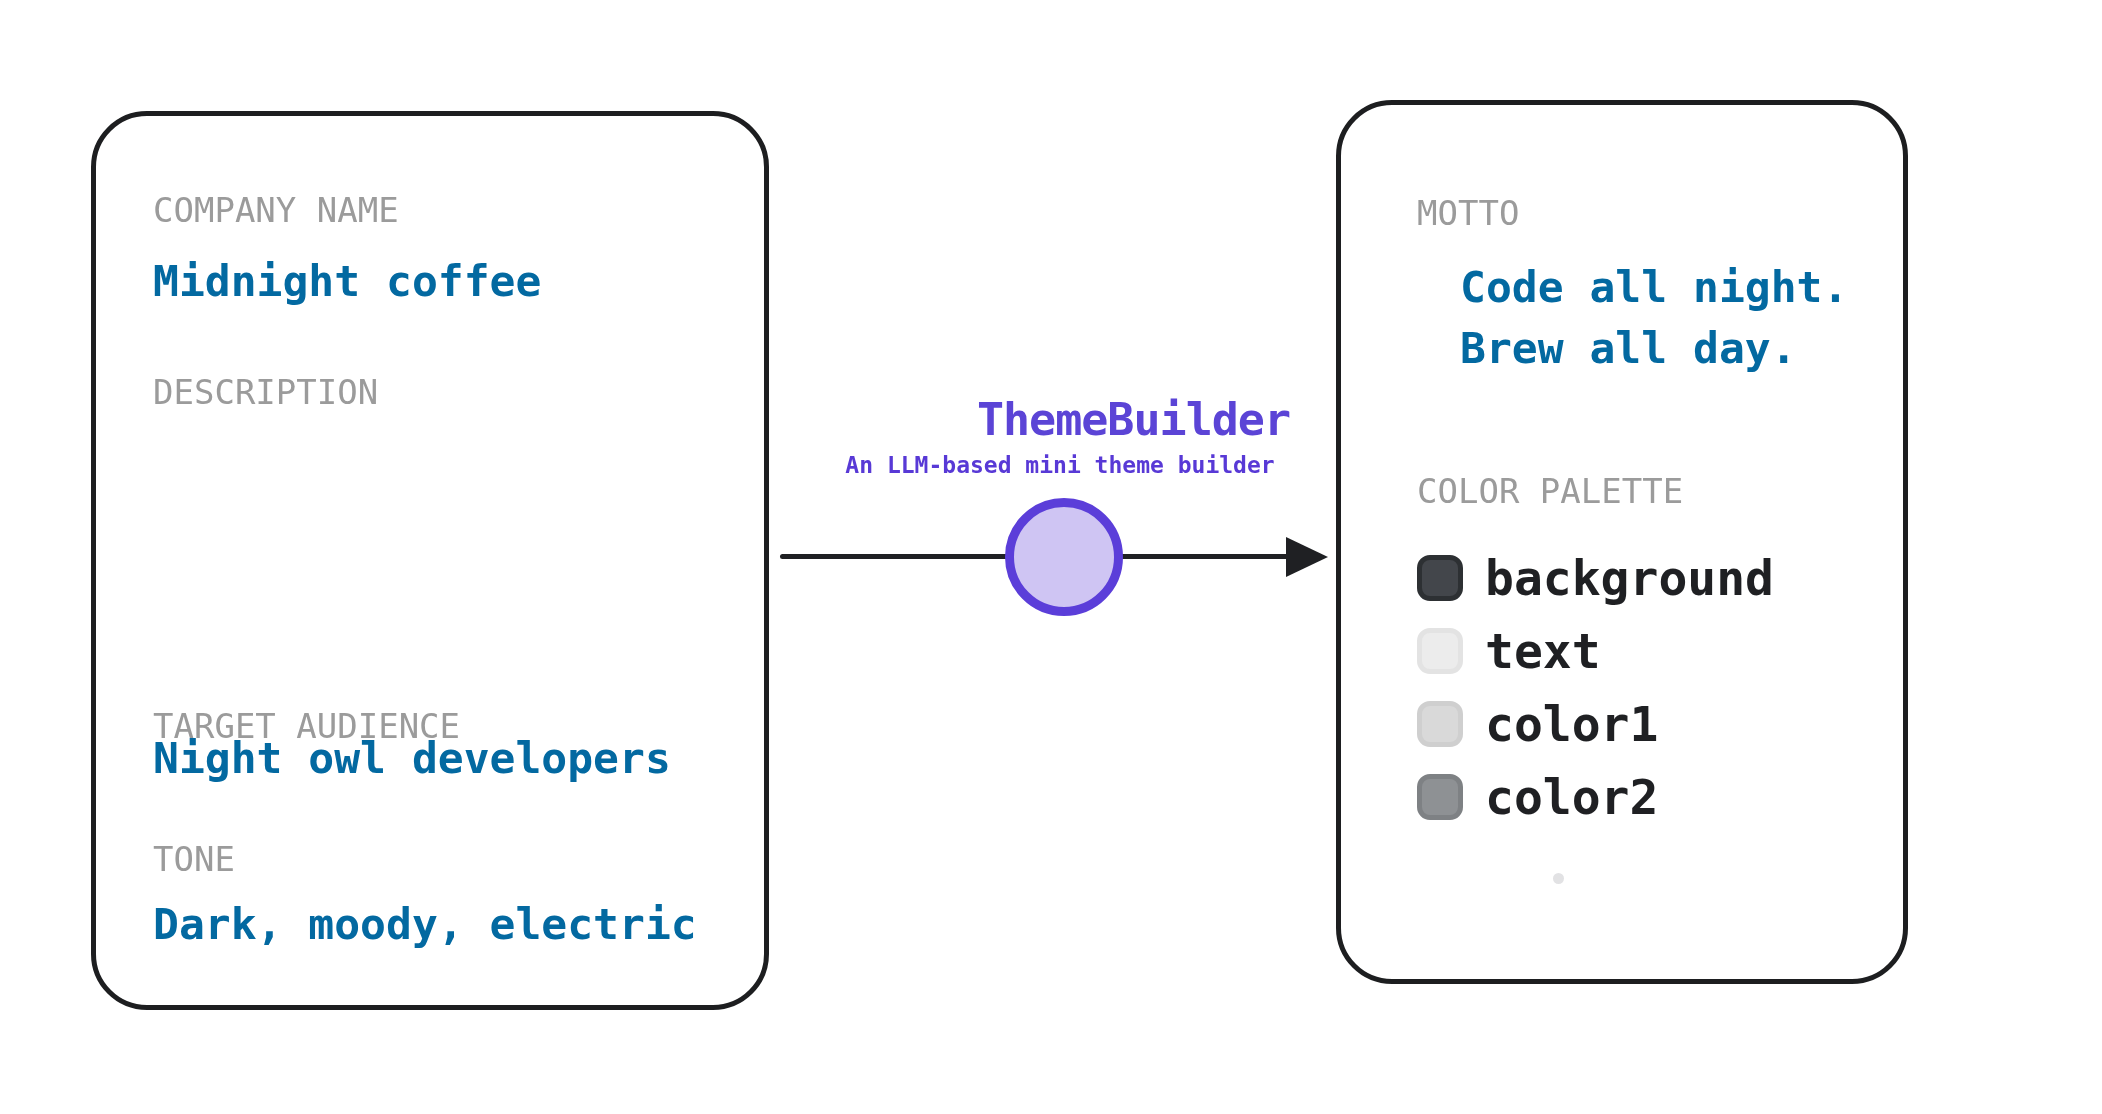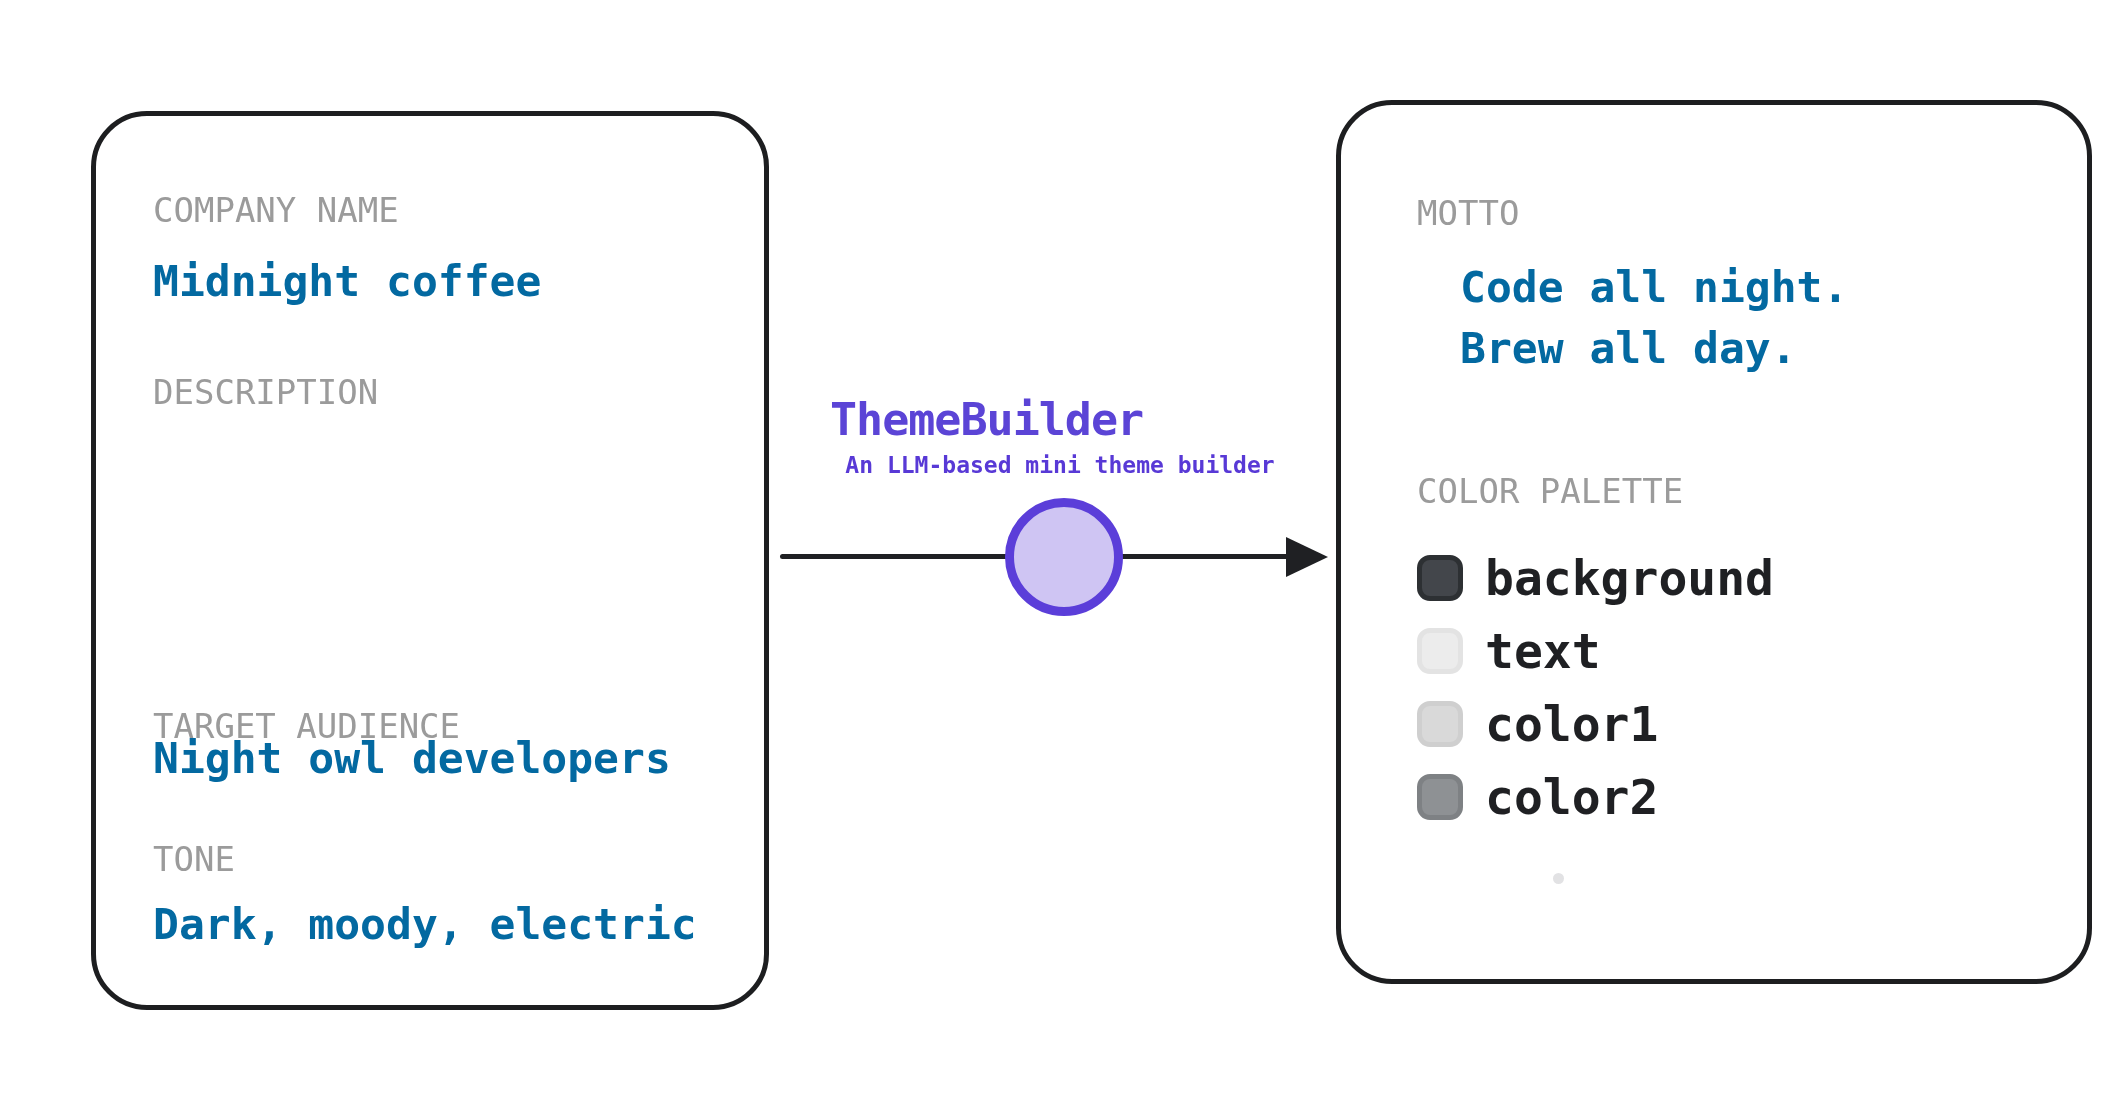--- a/index.html
+++ b/index.html
@@ -11,21 +11,21 @@
     overflow:hidden;
   }
   .card{
     position:absolute;
     background:#ffffff;
     border:5px solid #1d1e20;
     border-radius:56px;
     box-sizing:border-box;
   }
   #input-card{left:91px;top:111px;width:678px;height:899px;}
-  #output-card{left:1336px;top:100px;width:756px;height:884px;}
+  #output-card{left:1336px;top:100px;width:572px;height:884px;}
 
   .label{
     position:absolute;
     font-size:34px;line-height:40px;
     color:#9b9b9b;
     white-space:nowrap;
   }
   .value{
     position:absolute;
     font-size:43px;line-height:61px;
@@ -57,21 +57,21 @@
     flex:0 0 auto;
   }
   .palette-row .value2{
     font-size:48px;font-weight:bold;color:#1f2023;
     margin-left:22px;white-space:nowrap;
   }
 
   
   #transformer-title{
     position:absolute;left:830px;top:393px;width:460px;
-    text-align:left;
+    text-align:right;
     font-size:45px;font-weight:bold;letter-spacing:-1px;
     color:#5b44d6;
   }
   #transformer-subtitle{
     position:absolute;left:830px;top:452px;width:460px;
     text-align:center;
     font-size:23px;font-weight:bold;
     color:#5839d6;
   }
   #flow-arrow-line{

